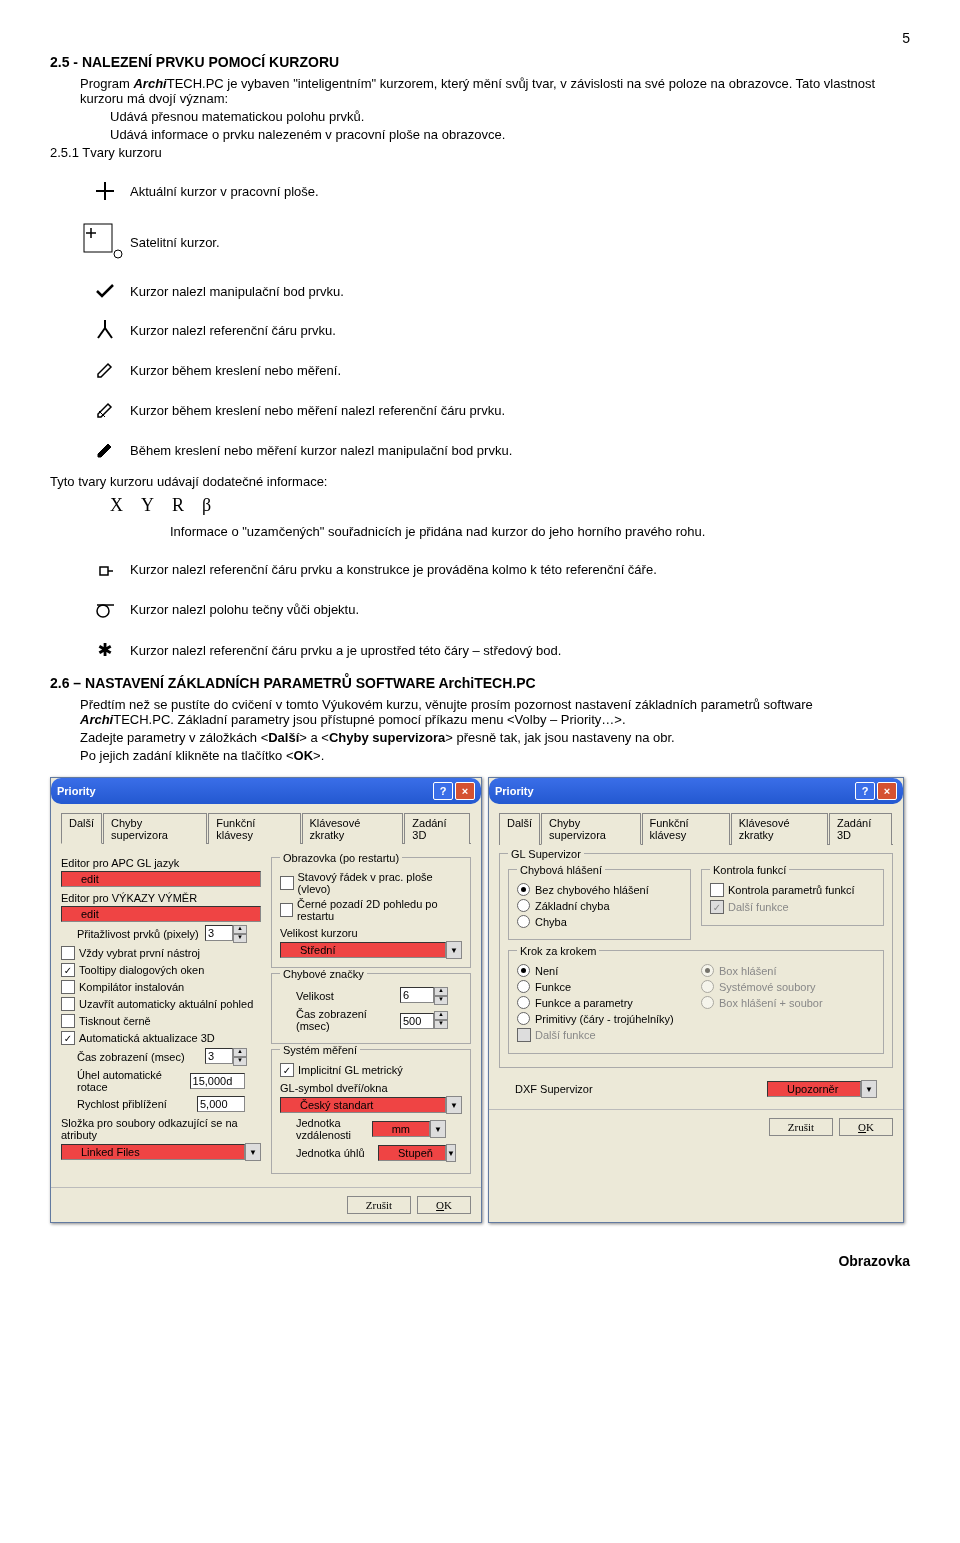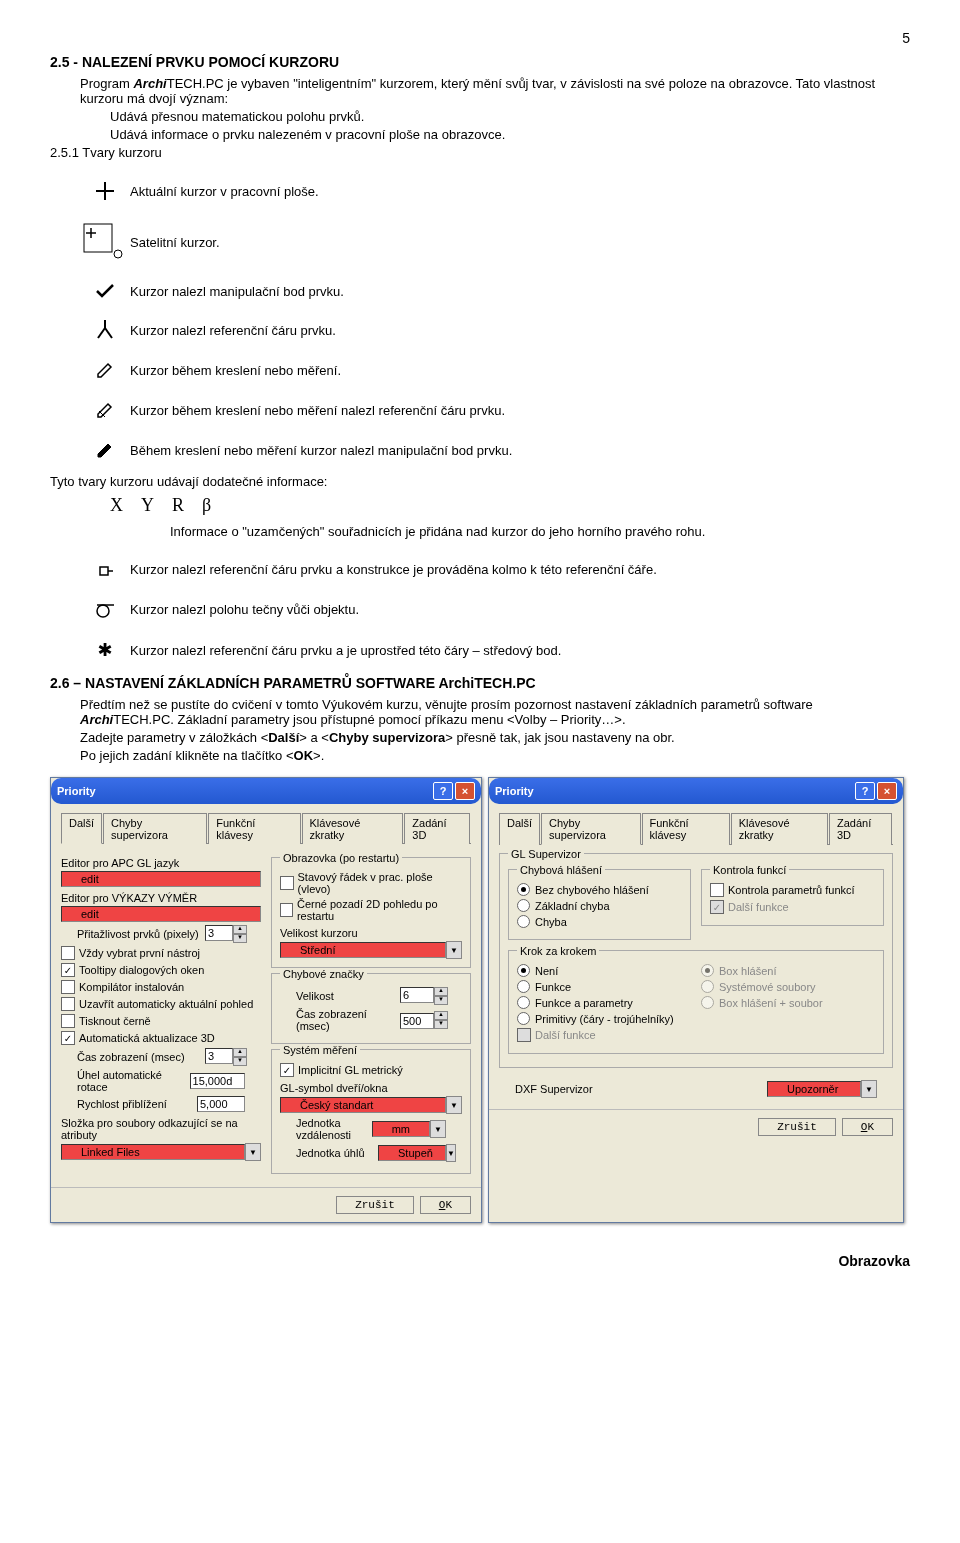--- a/index.html
+++ b/index.html
@@ -138,21 +138,21 @@
   .rd { display:flex; align-items:center; gap:5px; margin:3px 0;}
   .rdo { width:11px; height:11px; border:1px solid #666; border-radius:50%; background:#fff; display:flex; align-items:center; justify-content:center;}
   .rdo.sel::after { content:''; width:5px; height:5px; background:#000; border-radius:50%;}
   .gbox { border:1px solid #aaa; padding:6px 8px 8px 8px; margin:5px 0; }
   .gbox-title { position:relative; top:-12px; background:#ece9d8; display:inline-block; padding:0 3px; font-size:11px;}
   .gbox-inner { margin-top:-8px;}
   .combo { display:flex; align-items:center;}
   .combo .textin { flex:1; }
   .combo .drop { width:14px; height:16px; border:1px solid #888; background:#ddd; font-size:8px; display:flex; align-items:center; justify-content:center;}
   .dialog-buttons { display:flex; justify-content:flex-end; gap:6px; padding:8px 10px; border-top:1px solid #bbb;}
-  .dbtn { border:1px solid #888; background:#ece9d8; padding:2px 18px; font-size:11px; font-family:Liberation Mono, monospace;}
+  .dbtn { border:1px solid #888; background:#ece9d8; padding:2px 18px; font-size:11px; font-family:Liberation Serif, serif;}
   .disabled { color:#888; }
   .footer-label {
     text-align: right;
     font-weight: bold;
     font-size: 14px;
     margin-top: 30px;
   }
 </style>
 </head>
 <body>

